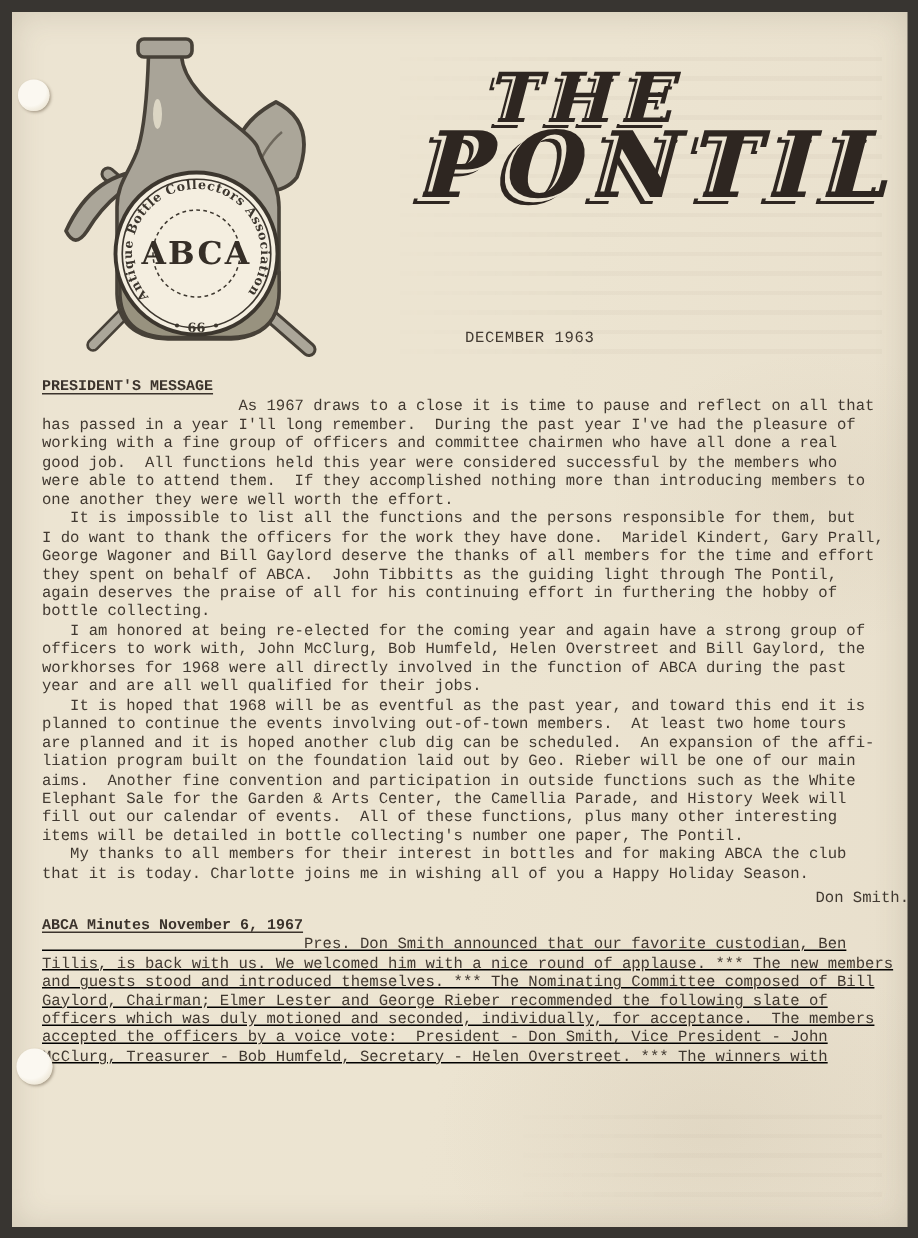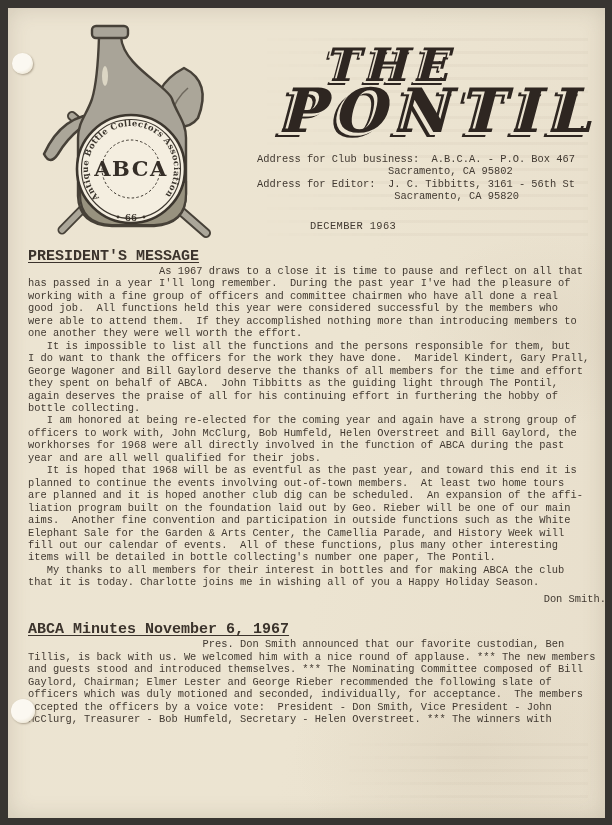--- a/index.html
+++ b/index.html
@@ -49,25 +49,25 @@
     margin:0;font-family:"Liberation Mono", monospace;
     font-size:10.4px;line-height:12.45px;color:#413931;
     white-space:pre;
   }
   .addresses{position:absolute;left:249px;top:145px;}
   .issue-date{position:absolute;left:302px;top:212px;letter-spacing:.4px;}
 
   .content{position:absolute;left:20px;top:239px;width:578px;}
   .content h2{
     margin:0;font-family:"Liberation Mono", monospace;font-weight:bold;
-    font-size:15px;line-height:12.45px;color:#3b332c;
+    font-size:10px;line-height:12.45px;color:#3b332c;
     text-decoration:underline;text-underline-offset:2px;display:inline-block;
   }
   .signature{margin:4px 0 0 420px;text-align:right;}
-  .section-minutes{margin-top:15px;}
+  .section-minutes{text-decoration:underline;}
 </style>
 </head>
 <body>
 
 <div class="page">
 
   <div class="bleed b1"></div>
   <div class="bleed b2"></div>
 
   <svg class="logo" viewBox="0 0 190 214">
@@ -108,24 +108,20 @@
       <text x="93" y="152" text-anchor="middle" font-family="DejaVu Serif, serif" font-size="21" font-weight="bold" letter-spacing="1.5" fill="#352e27">ABCA</text>
       <circle cx="80" cy="193" r="1.4" fill="#3c362e"></circle>
       <circle cx="106" cy="193" r="1.4" fill="#3c362e"></circle>
       <text x="93" y="197" text-anchor="middle" font-family="DejaVu Serif, serif" font-size="8.5" font-weight="bold" fill="#3c362e">66</text>
     </g>
   </svg>
 
   <div class="title-the">THE</div>
   <div class="title-pontil">PONTIL</div>
 
-  <pre class="addresses">Address for Club business:  A.B.C.A. - P.O. Box 467
-                     Sacramento, CA 95802
-Address for Editor:  J. C. Tibbitts, 3161 - 56th St
-                      Sacramento, CA 95820</pre>
 
   <div class="mono issue-date">DECEMBER 1963</div>
 
   <div class="content">
     <section>
       <h2>PRESIDENT'S MESSAGE</h2>
       <pre>                     As 1967 draws to a close it is time to pause and reflect on all that
 has passed in a year I'll long remember.  During the past year I've had the pleasure of
 working with a fine group of officers and committee chairmen who have all done a real
 good job.  All functions held this year were considered successful by the members who

